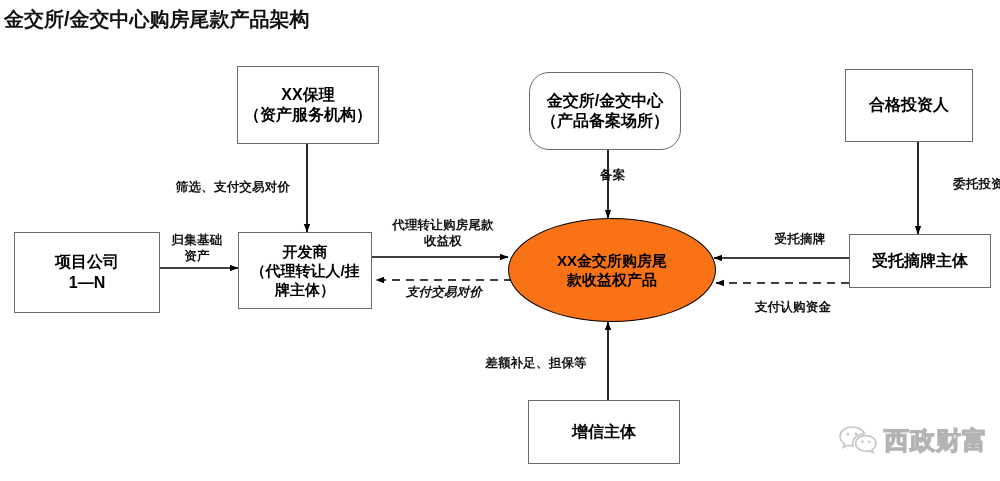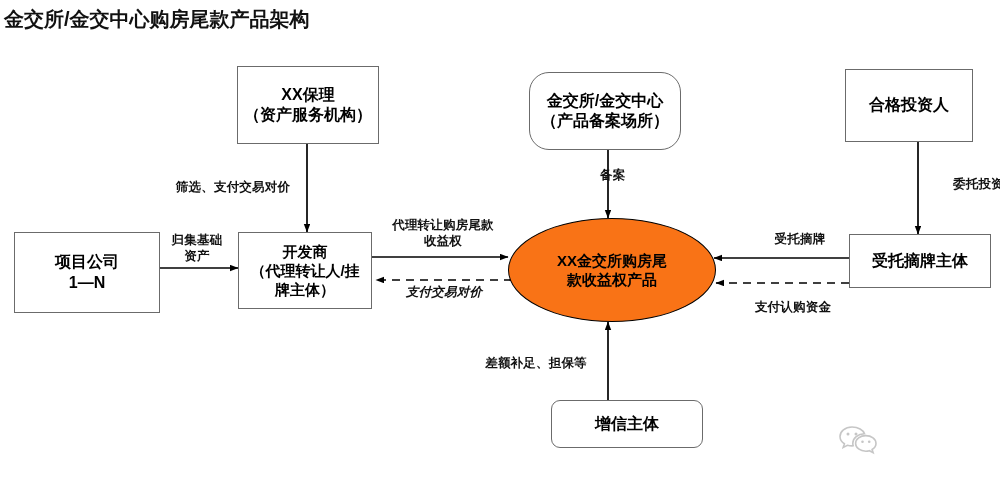--- a/index.html
+++ b/index.html
@@ -127,21 +127,21 @@
 
 <div class="node-box" style="left:238px;top:232px;width:134px;height:77px;font-size:15px;">开发商
 （代理转让人/挂
 牌主体）</div>
 
 <div class="node-ellipse" style="left:508px;top:218px;width:208px;height:104px;">XX金交所购房尾
 款收益权产品</div>
 
 <div class="node-box" style="left:849px;top:234px;width:142px;height:54px;">受托摘牌主体</div>
 
-<div class="node-box" style="left:551px;top:400px;width:152px;height:48px;border-radius:9px;">增信主体</div>
+<div class="node-box" style="left:528px;top:400px;width:152px;height:64px;">增信主体</div>
 
 <div class="edge-label" style="left:166px;top:180px;width:134px;">筛选、支付交易对价</div>
 
 <div class="edge-label" style="left:158px;top:233px;width:78px;">归集基础
 资产</div>
 
 <div class="edge-label" style="left:378px;top:218px;width:130px;">代理转让购房尾款
 收益权</div>
 
 <div class="edge-label" style="left:381px;top:285px;width:126px;font-style:italic;">支付交易对价</div>
@@ -158,13 +158,14 @@
 
 <div class="watermark">
   <svg width="40" height="32" viewBox="0 0 40 32">
     <path d="M14,3 C7,3 2,7.4 2,12.6 C2,15.5 3.7,18.1 6.4,19.8 L5.2,23.4 L9.4,21.3 C10.8,21.7 12.4,21.9 14,21.9 C14.4,21.9 14.8,21.9 15.2,21.8 C14.9,21 14.8,20.1 14.8,19.2 C14.8,14 20,9.8 26.4,9.8 C26.4,9.8 26.5,9.8 26.5,9.8 C25.3,5.9 20.2,3 14,3 Z" fill="none" stroke="#b3b3b3" stroke-width="1.6"></path>
     <circle cx="10" cy="10" r="1.5" fill="#b3b3b3"></circle>
     <circle cx="18" cy="10" r="1.5" fill="#b3b3b3"></circle>
     <path d="M38,19.4 C38,15.1 33.4,11.6 27.8,11.6 C22.2,11.6 17.6,15.1 17.6,19.4 C17.6,23.7 22.2,27.2 27.8,27.2 C29.1,27.2 30.3,27 31.4,26.7 L35.1,28.6 L34.1,25.5 C36.5,24 38,21.8 38,19.4 Z" fill="none" stroke="#b3b3b3" stroke-width="1.6"></path>
     <circle cx="24.5" cy="17.8" r="1.3" fill="#b3b3b3"></circle>
     <circle cx="31.2" cy="17.8" r="1.3" fill="#b3b3b3"></circle>
   </svg>
+  <span class="wm-text">西政财富</span>
 </div>
 
 </body></html>

